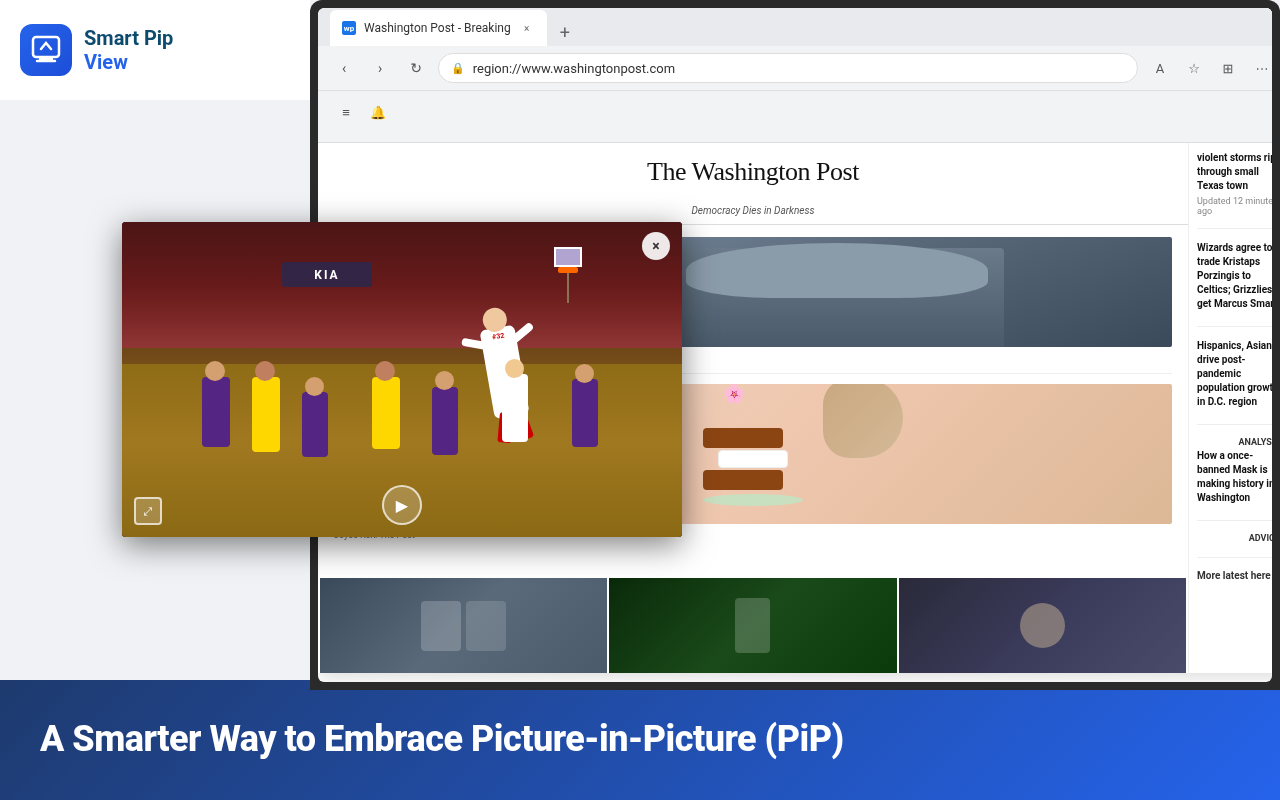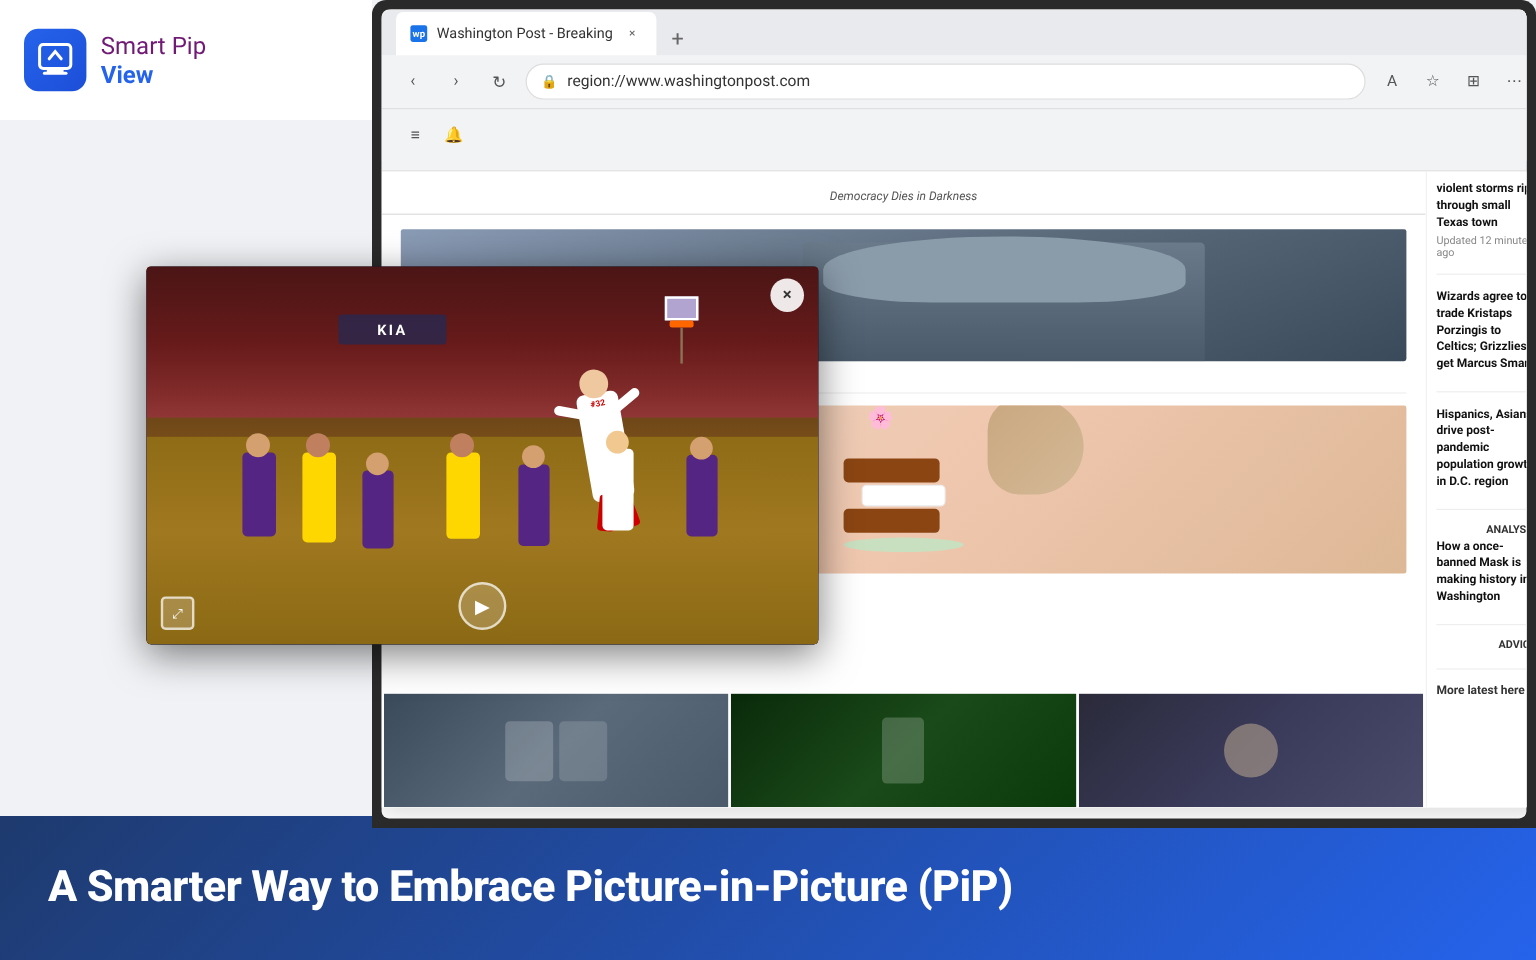--- a/index.html
+++ b/index.html
@@ -38,22 +38,22 @@
     .logo-icon svg {
       width: 30px;
       height: 30px;
     }
     .logo-text {
       display: flex;
       flex-direction: column;
     }
     .logo-title {
       font-size: 20px;
-      font-weight: 400;
-      color: #701a75;
+      font-weight: 700;
+      color: #0c4a6e;
       line-height: 1.2;
     }
     .logo-subtitle {
       font-size: 20px;
       font-weight: 700;
       color: #2563eb;
     }
 
     
     .browser-window {
@@ -229,21 +229,21 @@
       font-family: 'Times New Roman', serif;
       font-size: 26px;
       color: #111;
       font-weight: 400;
       letter-spacing: -0.5px;
     }
     .wp-tagline {
       font-size: 10px;
       color: #555;
       font-style: italic;
-      margin-top: 2px;
+      margin-top: 18px;
     }
     .wp-articles {
       padding: 12px 16px;
     }
     .wp-article-image {
       width: 100%;
       height: 110px;
       background: linear-gradient(160deg, #c0c0c0, #888, #555);
       border-radius: 2px;
       margin-bottom: 6px;
@@ -564,20 +564,21 @@
           <div class="toolbar-btn">≡</div>
           <div class="toolbar-btn">🔔</div>
         </div>
       </div>
 
       <div class="browser-content">
 
         <div class="wp-main">
 
           <div class="wp-header">
+            <div class="wp-logo">The Washington Post</div>
             <div class="wp-tagline">Democracy Dies in Darkness</div>
           </div>
 
           <div class="wp-articles">
 
             <div>
               <div class="wp-article-image justice">
 
                 <div style="position:absolute;right:20%;top:10%;width:40%;height:90%;background:linear-gradient(180deg,#6a7a8a,#4a5a6a);border-radius:4px 4px 0 0;"></div>
                 <div style="position:absolute;right:22%;top:5%;width:36%;height:50%;background:#8a9baa;border-radius:50% 50% 30% 30%;"></div>

